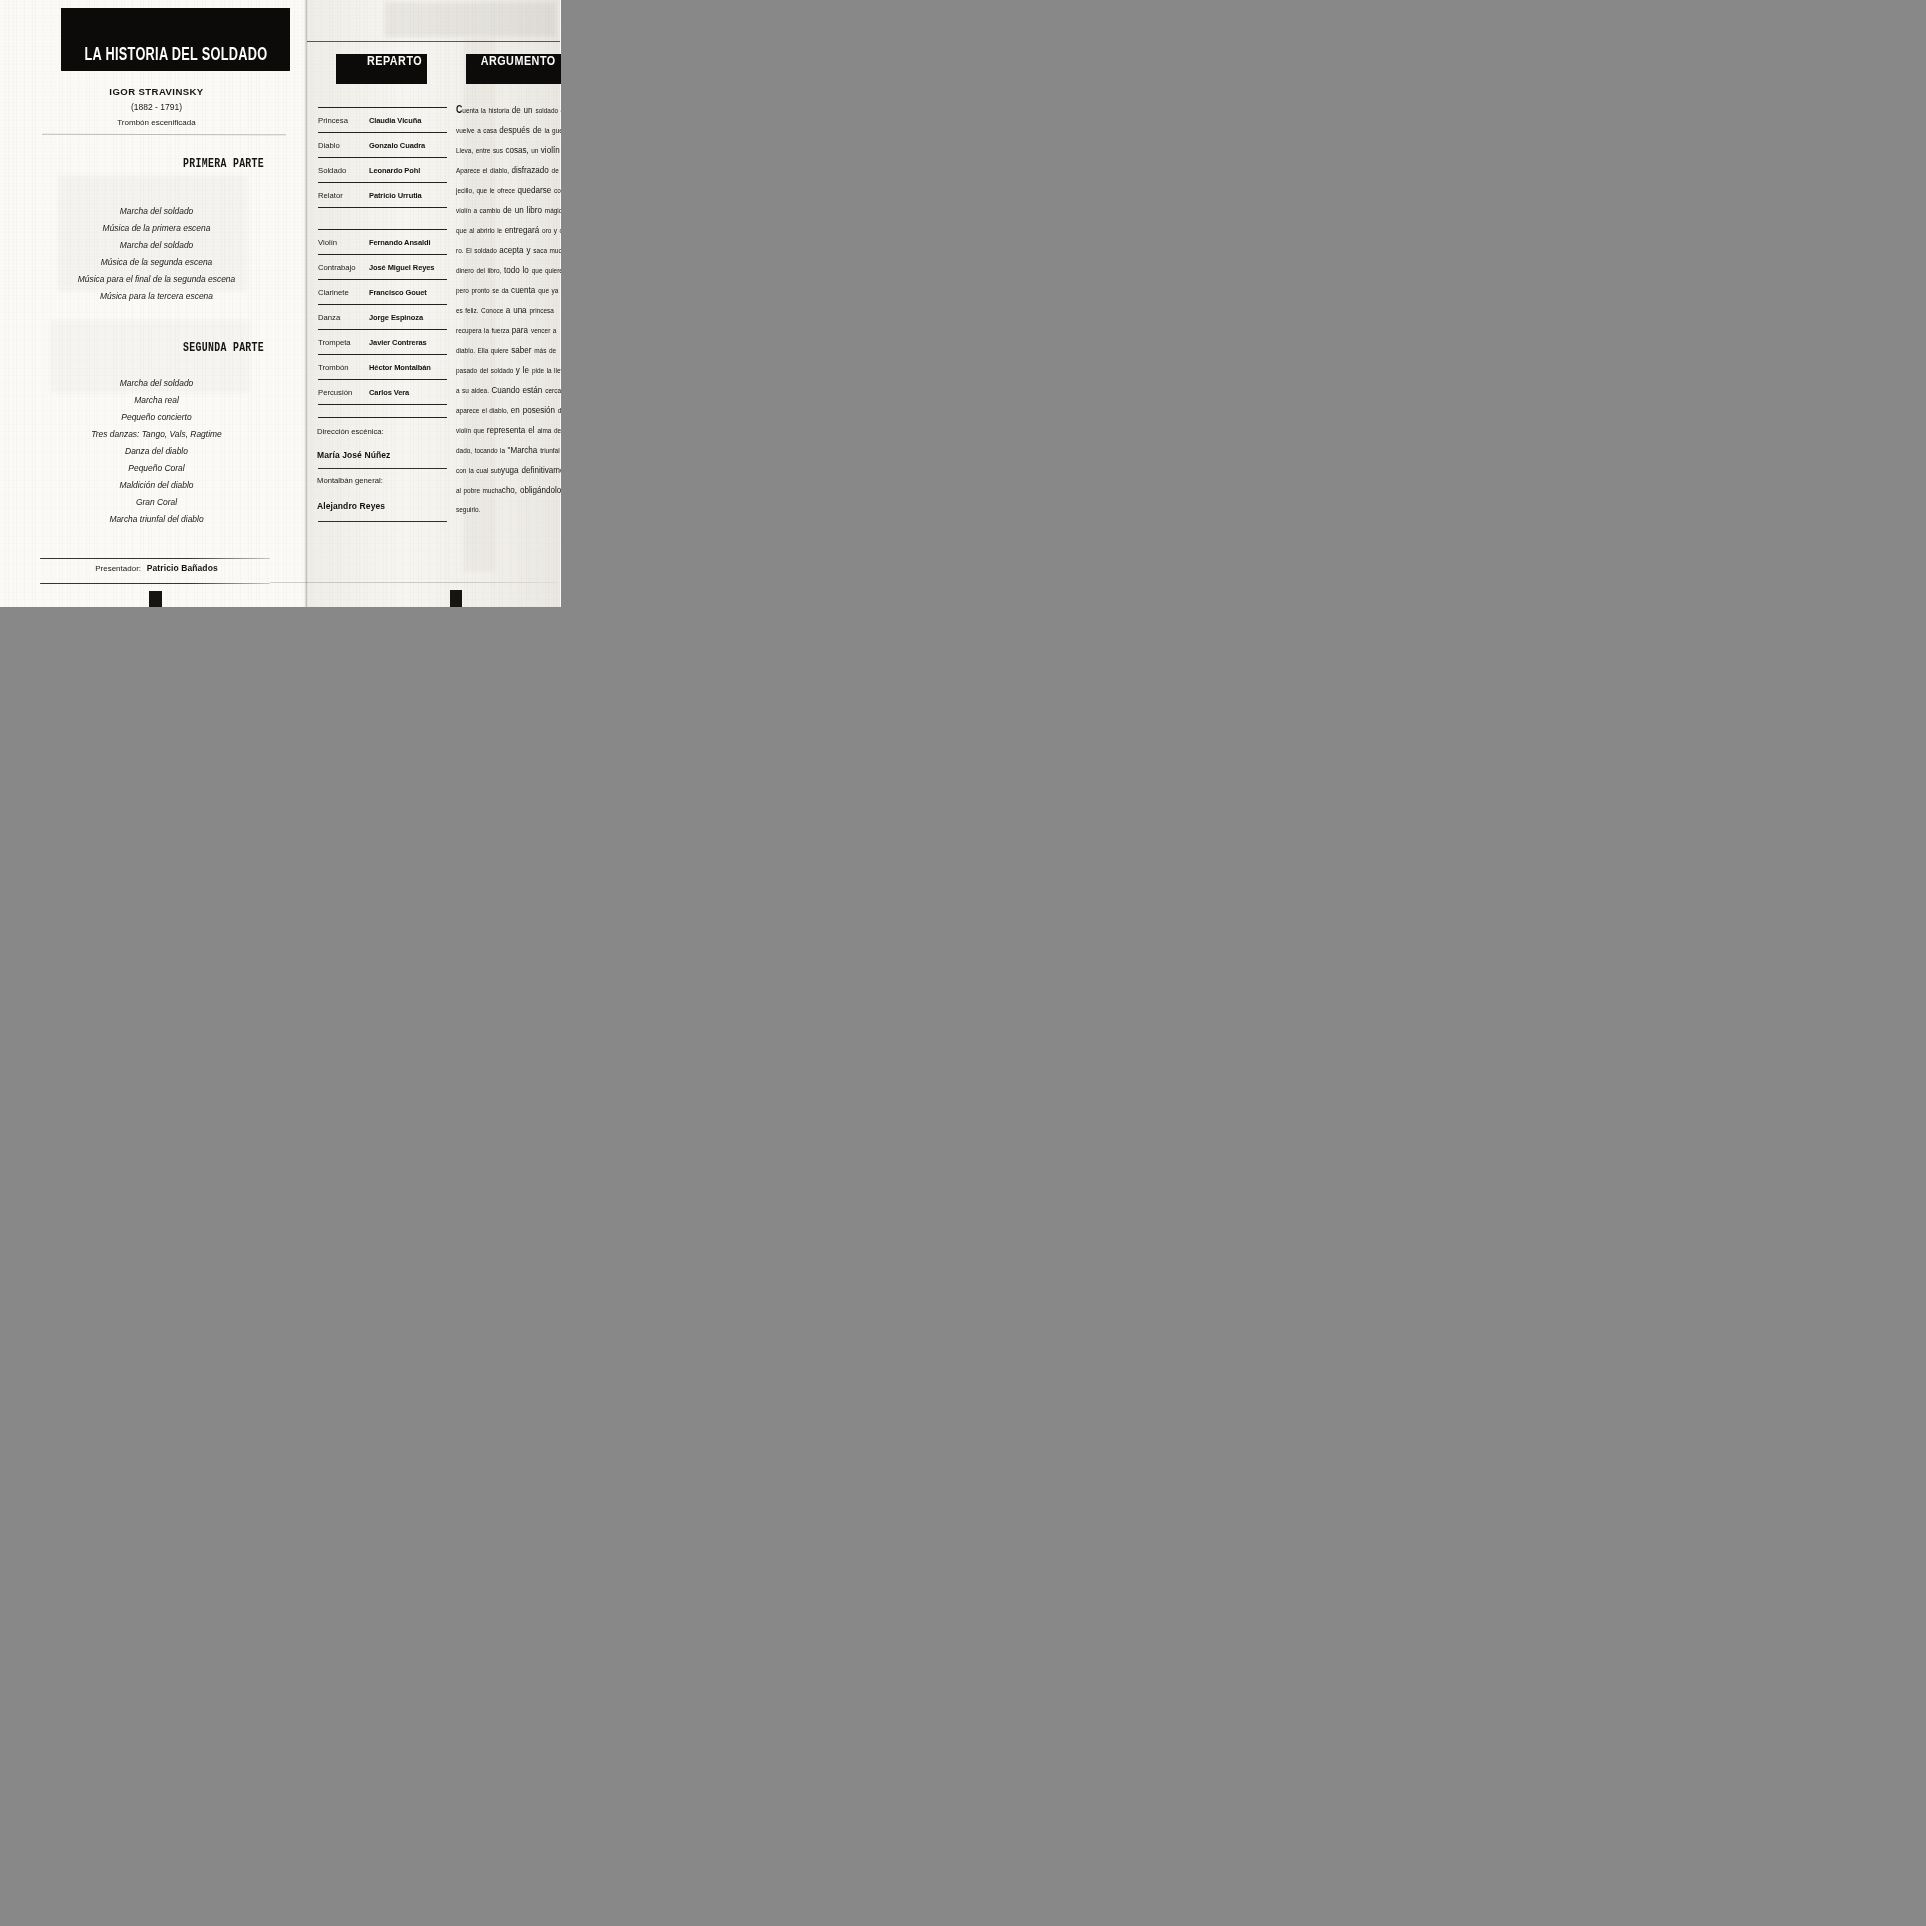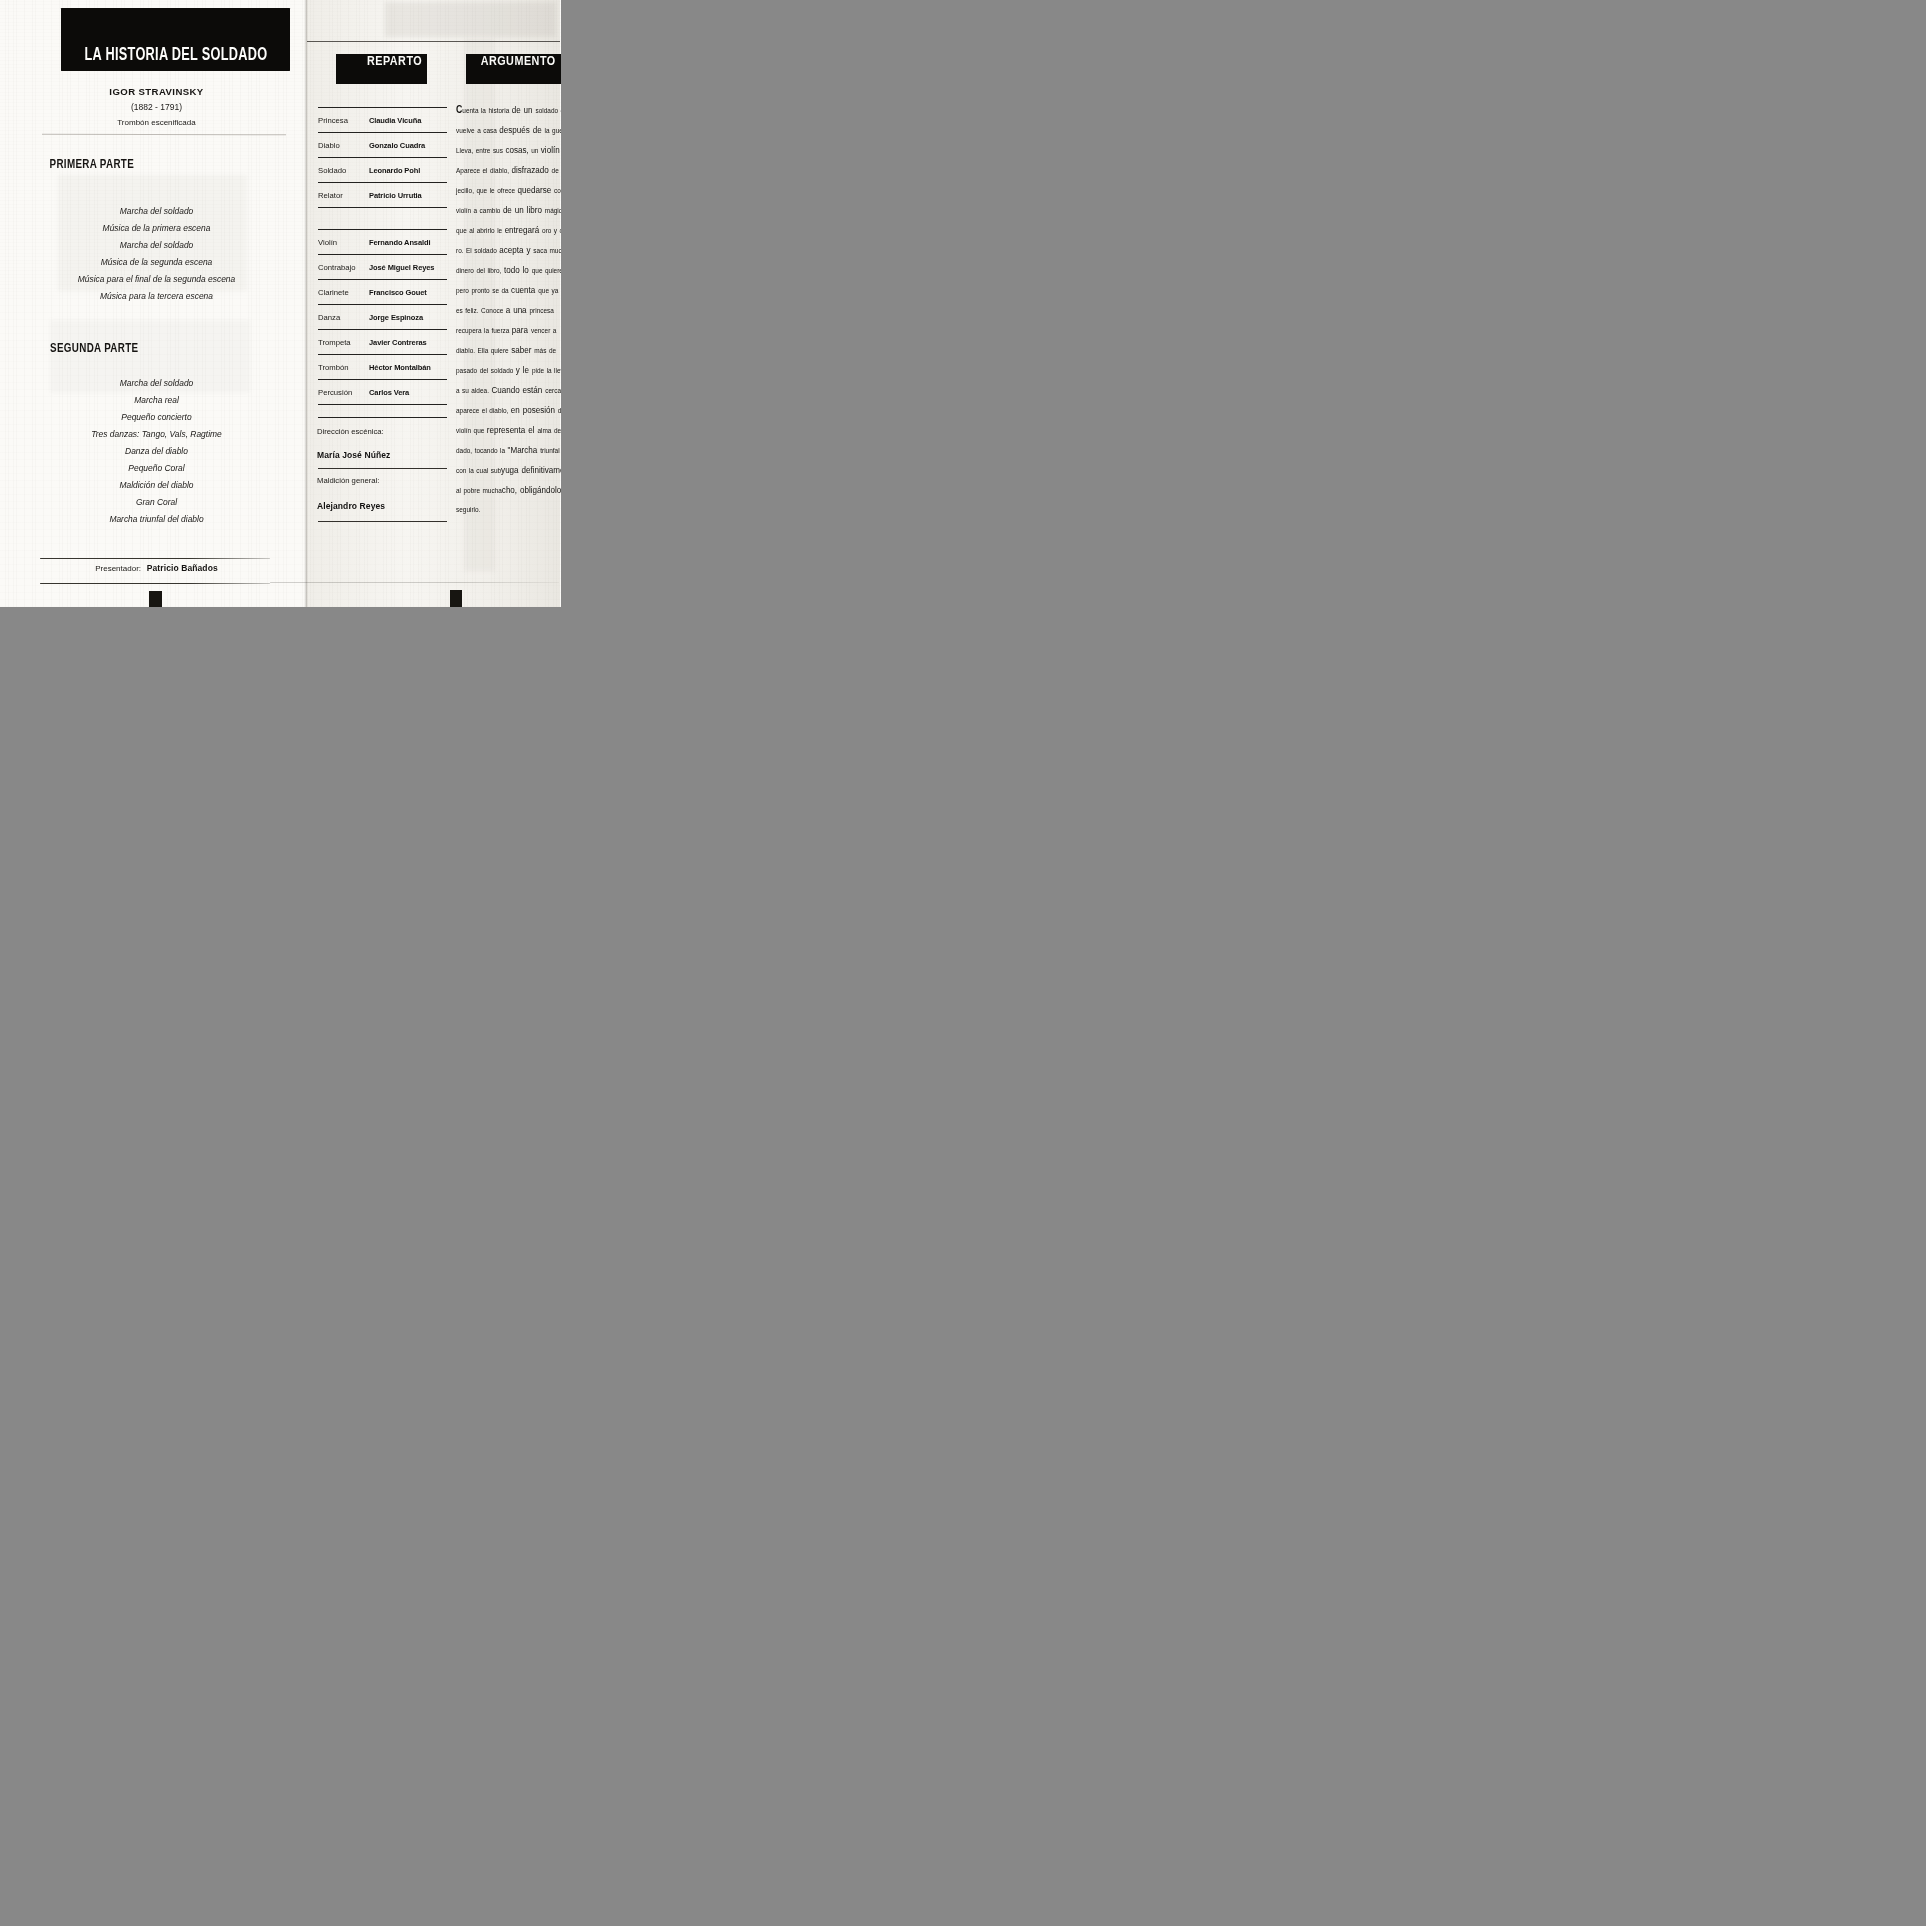--- a/index.html
+++ b/index.html
@@ -26,21 +26,21 @@
   .title-banner{position:absolute;left:45px;top:7.7px;width:229px;height:63px;background:#0c0b09;
     display:flex;align-items:flex-end;justify-content:center;padding-bottom:6.2px;box-sizing:border-box;
     border-radius:0.4px;margin-left:16px;}
   .title-banner .t{color:#fdfdfb;font-weight:bold;font-size:17.7px;letter-spacing:0.4px;white-space:nowrap;
     transform:scaleX(0.72);transform-origin:50% 50%;}
   .centerline{position:absolute;left:39px;width:235px;text-align:center;white-space:nowrap;}
   .composer{top:86px;font-weight:bold;font-size:9.6px;letter-spacing:0.4px;}
   .dates{top:102px;font-size:8.5px;color:#1c1a18;}
   .version{top:118px;font-size:8px;color:#1c1a18;}
   .rule-light{position:absolute;height:0.8px;background:#8f8b84;opacity:.55;}
-  .sec-head{position:absolute;left:39px;width:235px;text-align:left;font-weight:bold;font-size:12.3px;white-space:nowrap;}
+  .sec-head{position:absolute;left:39px;width:235px;text-align:right;font-weight:bold;font-size:12.3px;white-space:nowrap;font-family:Liberation Mono, monospace;}
   .sec-head .t{display:inline-block;transform:scaleX(0.8);letter-spacing:0.4px;}
   .prog-list{position:absolute;left:39px;width:235px;text-align:center;transform:scaleX(0.95);transform-origin:50% 0;}
   .prog-item{line-height:17px;font-size:8.9px;font-style:italic;color:#1a1816;white-space:nowrap;}
   .rule-dark{position:absolute;height:1px;background:linear-gradient(90deg,#37352f 65%, rgba(55,53,47,0.25));border-radius:0.8px;}
   .presenter{position:absolute;left:39px;top:563px;width:235px;text-align:center;white-space:nowrap;}
   .presenter .lbl{font-size:8px;color:#22201d;}
   .presenter .nm{font-size:8.5px;font-weight:bold;letter-spacing:0.1px;}
   .regmark{position:absolute;background:#171511;}
 
   
@@ -184,21 +184,21 @@
         <div class="crow">
           <span class="role">Percusión</span>
           <span class="pname">Carlos Vera</span>
         </div>
       </div>
     <div class="empty-row"></div>
 
     <div class="dirline dir-label" style="top:427px;">Dirección escénica:</div>
     <div class="dirline dir-name" style="top:450px;">María José Núñez</div>
     <div class="hline" style="left:318px;top:468px;width:129px;height:0.8px;"></div>
-    <div class="dirline dir-label" style="top:476px;">Maldición general:</div>
+    <div class="dirline dir-label" style="top:476px;">Montalbán general:</div>
     <div class="dirline dir-name" style="top:501px;">Alejandro Reyes</div>
     <div class="hline" style="left:318px;top:521px;width:129px;height:0.8px;"></div>
 
     <div class="arg">
         <div class="arg-line"><span class="big lead">C</span><span>uenta la historia </span><span class="big">de un </span><span>soldado qu</span></div>
         <div class="arg-line"><span>vuelve a casa </span><span class="big">después de </span><span>la guerra</span></div>
         <div class="arg-line"><span>Lleva, entre sus </span><span class="big">cosas,</span><span> un </span><span class="big">violín</span></div>
         <div class="arg-line"><span>Aparece el diablo, </span><span class="big">disfrazado </span><span>de vie</span></div>
         <div class="arg-line"><span>jecillo, que le ofrece </span><span class="big">quedarse </span><span>con e</span></div>
         <div class="arg-line"><span>violín a cambio </span><span class="big">de un libro </span><span>mágico</span></div>

